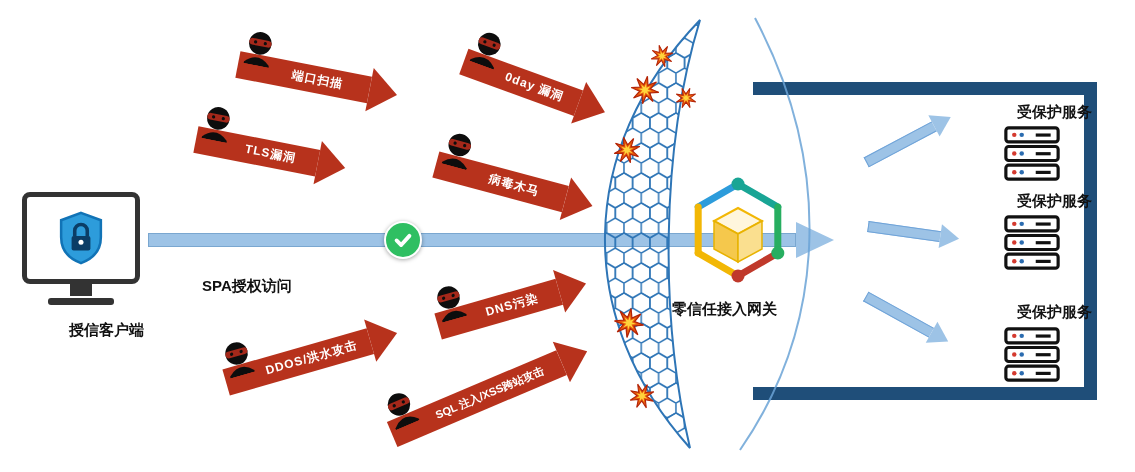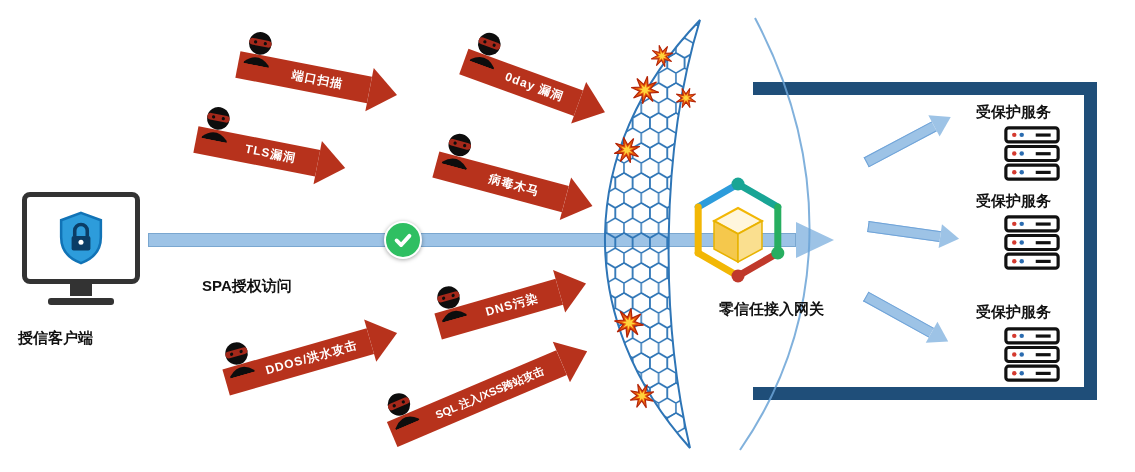--- a/index.html
+++ b/index.html
@@ -9,21 +9,21 @@
   .abs{position:absolute}
   .lbl{font-weight:bold;font-size:15px;color:#111;white-space:nowrap}
 
   
   .client{left:18px;top:192px;width:126px;z-index:2}
   .monitor{width:118px;height:92px;border:5px solid #333;border-radius:8px;background:#fff;
            margin:0 auto;display:flex;align-items:center;justify-content:center}
   .monitor svg{width:46px;height:56px}
   .neck{width:22px;height:12px;background:#333;margin:0 auto}
   .base{width:66px;height:7px;background:#333;border-radius:3px;margin:2px auto 0}
-  .client .lbl{display:block;text-align:left;margin-top:24px}
+  .client .lbl{display:block;text-align:right;margin-top:16px}
 
   
   .mainbar{left:148px;top:233px;width:648px;height:14px;background:var(--flow_blue,#9dc3e6);
            border:1px solid #7aa7d0;z-index:1}
   .mainhead{left:796px;top:222px;width:0;height:0;border-top:18px solid transparent;
             border-bottom:18px solid transparent;border-left:38px solid var(--flow_blue,#9dc3e6);z-index:1}
   .spa-label{left:202px;top:277px;z-index:2}
   .check{left:384px;top:221px;width:38px;height:38px;border-radius:50%;
          background:var(--check_green,#2fbf62);border:2px solid #fff;z-index:2;
          display:flex;align-items:center;justify-content:center;box-shadow:0 1px 4px rgba(0,0,0,.35)}
@@ -46,33 +46,33 @@
   .atk3{left:436px;top:142px;width:162px;transform:rotate(15deg)}
   .atk4{left:226px;top:360px;width:178px;transform:rotate(-16deg)}
   .atk5{left:438px;top:304px;width:154px;transform:rotate(-16deg)}
   .atk6{left:392px;top:412px;width:212px;transform:rotate(-23deg)}
 
   
   .dome{left:572px;top:8px;width:270px;height:458px;z-index:3}
 
   
   .logo{left:685px;top:174px;width:106px;height:112px;z-index:4}
-  .gw-label{left:672px;top:300px;width:152px;text-align:right;z-index:4}
+  .gw-label{left:672px;top:300px;width:152px;text-align:left;z-index:4}
 
   
   .zone-bar{position:absolute;background:var(--navy,#1f4e79);z-index:1}
   .zb-top{left:753px;top:82px;width:344px;height:13px}
   .zb-right{left:1084px;top:82px;width:13px;height:318px}
   .zb-bottom{left:753px;top:387px;width:344px;height:13px}
 
   .server{width:56px;height:56px;z-index:2}
   .srv0{left:1004px;top:126px}
   .srv1{left:1004px;top:215px}
   .srv2{left:1004px;top:327px}
-  .svc-lbl{width:116px;text-align:left;z-index:2}
+  .svc-lbl{width:116px;text-align:right;z-index:2}
   .sl0{left:976px;top:103px}
   .sl1{left:976px;top:192px}
   .sl2{left:976px;top:303px}
 
   
   .flow{position:absolute;display:flex;align-items:center;height:24px;
         transform-origin:left center;z-index:2}
   .flow .fbody{height:11px;flex:1;background:var(--flow_blue,#9dc3e6);
                border:1px solid #6fa3d8;border-right:none}
   .flow .fhead{width:0;height:0;border-top:12px solid transparent;

